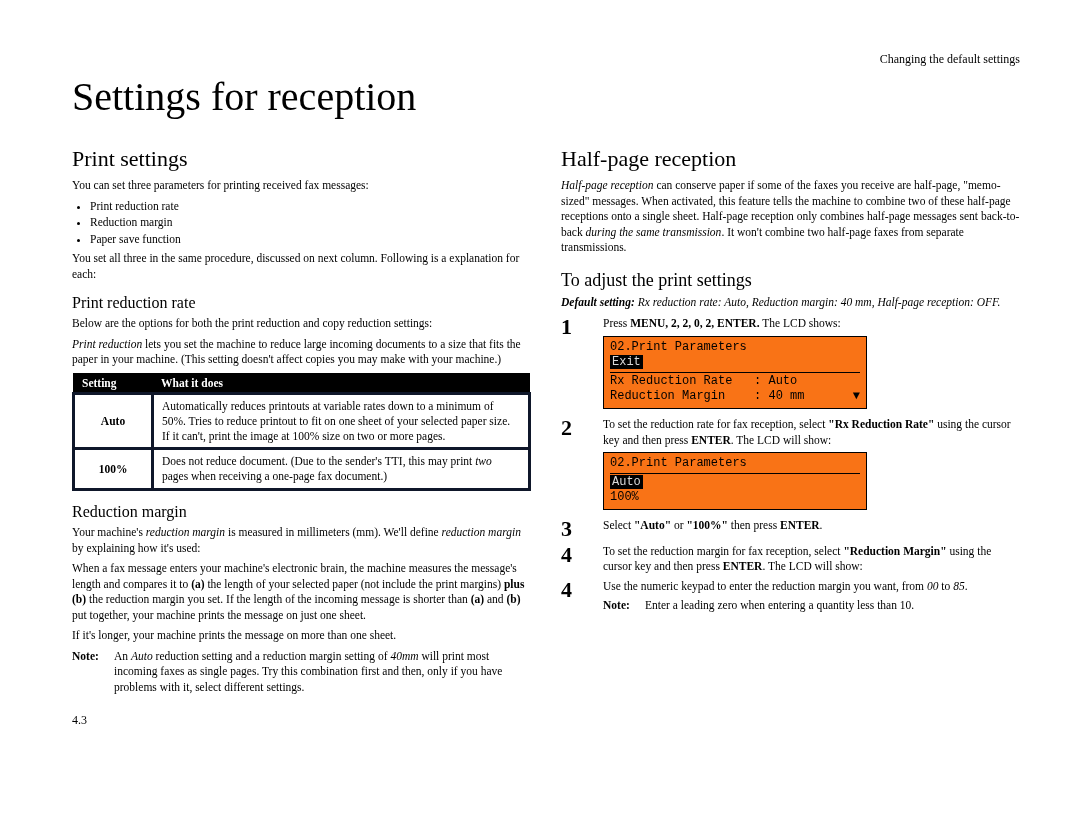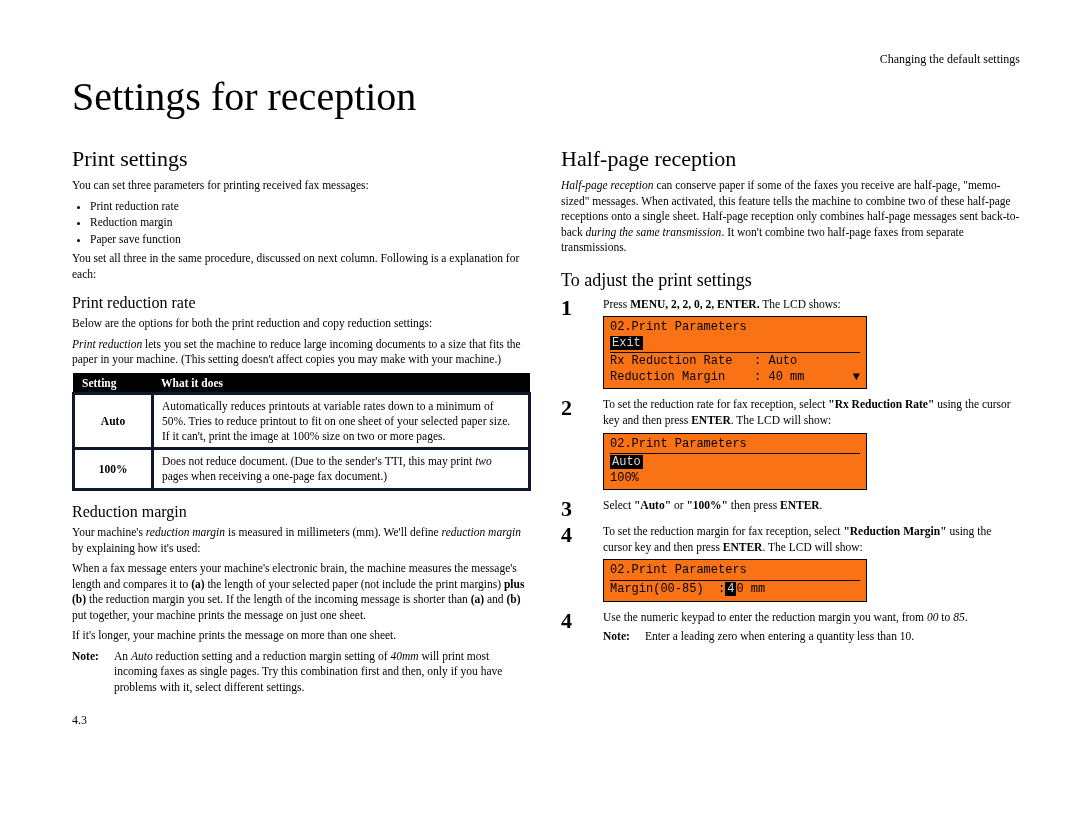--- a/index.html
+++ b/index.html
@@ -204,20 +204,21 @@
         <div class="nlabel">Note:</div>
         <div><span>An </span><span class="italic">Auto</span><span> reduction setting and a reduction margin setting of </span><span class="italic">40mm</span><span> will print most incoming faxes as single pages. Try this combination first and then, only if you have problems with it, select different settings.</span></div>
       </div>
     </div>
 
     <div class="col">
       <h2>Half-page reception</h2>
       <p><span class="italic">Half-page reception</span><span> can conserve paper if some of the faxes you receive are half-page, "memo-sized" messages. When activated, this feature tells the machine to combine two of these half-page receptions onto a single sheet. Half-page reception only combines half-page messages sent back-to-back </span><span class="italic">during the same transmission</span><span>. It won't combine two half-page faxes from separate transmissions.</span></p>
 
       <h3 style="font-size:18px;margin-top:14px;">To adjust the print settings</h3>
+      <p><span class="bold italic">Default setting:</span> <span class="italic">Rx reduction rate: Auto, Reduction margin: 40 mm, Half-page reception: OFF.</span></p>
 
       <div class="steps">
 
         <div class="step">
           <div class="stepnum">1</div>
           <div class="stepbody">
             <span>Press </span><span class="bold">MENU, 2, 2, 0, 2, ENTER.</span><span> The </span><span class="smallcaps">LCD</span><span> shows:</span>
             <div class="lcd"><span>02.Print Parameters</span>
 <span class="inv">Exit</span><hr><span>Rx Reduction Rate   : Auto</span>
 <span>Reduction Margin    : 40 mm</span><span class="arrow">▼</span></div>
@@ -237,21 +238,20 @@
           <div class="stepnum">3</div>
           <div class="stepbody">
             <span>Select </span><span class="bold">"Auto"</span><span> or </span><span class="bold">"100%"</span><span> then press </span><span class="bold smallcaps">ENTER</span><span>.</span>
           </div>
         </div>
 
         <div class="step">
           <div class="stepnum">4</div>
           <div class="stepbody">
             <span>To set the reduction margin for fax reception, select </span><span class="bold">"Reduction Margin"</span><span> using the cursor key and then press </span><span class="bold smallcaps">ENTER</span><span>. The </span><span class="smallcaps">LCD</span><span> will show:</span>
-            <div class="lcd"><span>02.Print Parameters</span><hr><span>Margin(00-85)  :</span><span class="inv">4</span><span>0 mm</span></div>
           </div>
         </div>
 
         <div class="step">
           <div class="stepnum">4</div>
           <div class="stepbody">
             <span>Use the numeric keypad to enter the reduction margin you want, from </span><span class="italic">00</span><span> to </span><span class="italic">85</span><span>.</span>
             <div class="note-row">
               <div class="nlabel">Note:</div>
               <div>Enter a leading zero when entering a quantity less than 10.</div>

